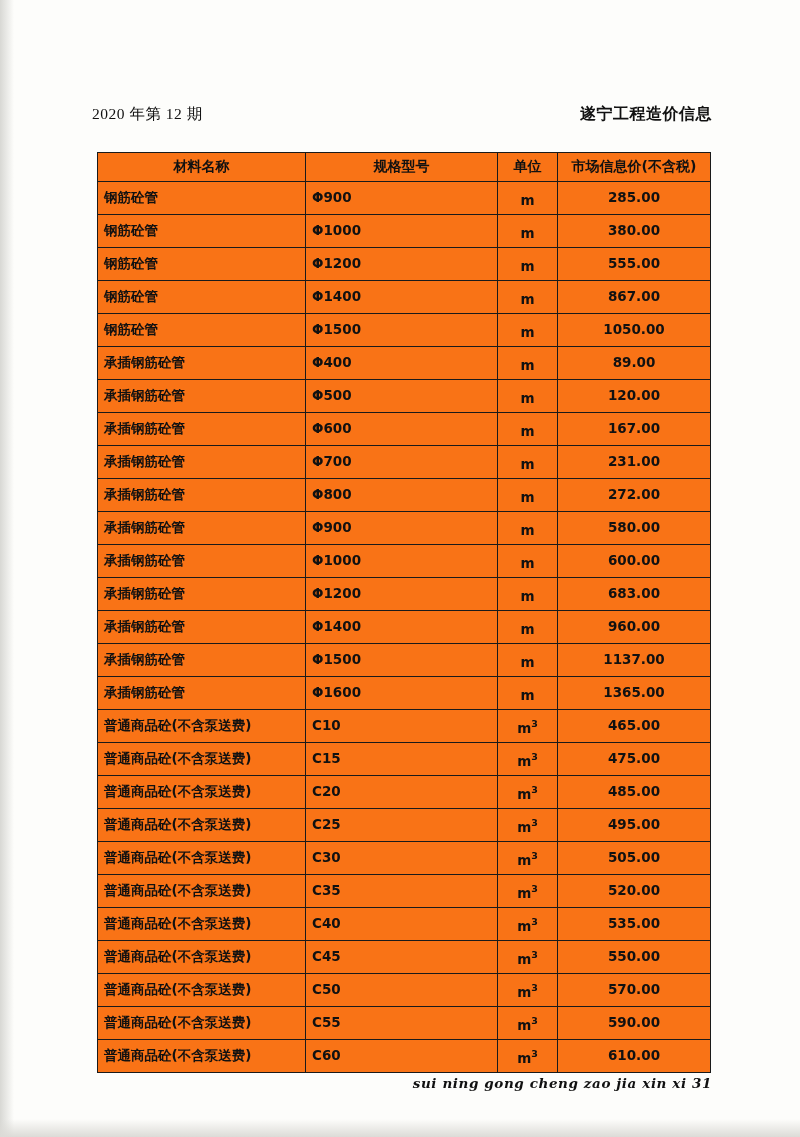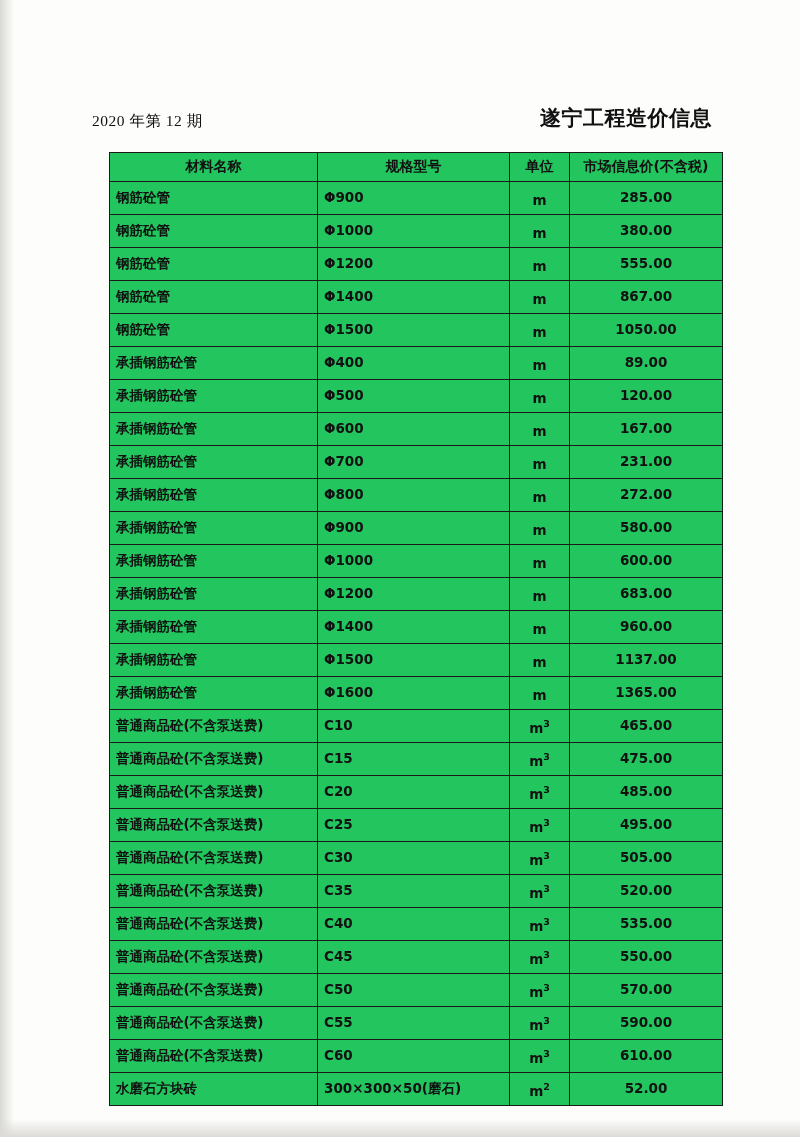--- a/index.html
+++ b/index.html
@@ -57,34 +57,33 @@
     font-size: 15.5px;
   }
   .header .issue {
     font-family: "Liberation Serif", serif;
     letter-spacing: 0.5px;
     font-size: 15.5px;
   }
   .header .pub {
     font-family: Liberation Serif, serif;
     font-weight: bold;
-    font-size: 21px;
+    font-size: 16px;
     letter-spacing: 0.5px;
     text-align: right;
   }
 
   table.price-table {
     position: absolute;
     left: 97px;
     top: 152px;
     width: 613px;
     border-collapse: collapse;
     table-layout: fixed;
-    background: #22c55e;
-    margin-left: 12px;
+    background: #f97316;
   }
   table.price-table th,
   table.price-table td {
     border: 1px solid #1a1a1a;
     font-size: 13.5px;
     padding: 0 6px;
     height: 27.5px;
     line-height: 27.5px;
     font-family: "DejaVu Sans", sans-serif;
     font-weight: bold;
@@ -307,23 +306,18 @@
           <td class="spec">C55</td>
           <td class="unit"><span>m</span><sup>3</sup></td>
           <td class="price">590.00</td>
         </tr>
         <tr>
           <td class="name">普通商品砼(不含泵送费)</td>
           <td class="spec">C60</td>
           <td class="unit"><span>m</span><sup>3</sup></td>
           <td class="price">610.00</td>
         </tr>
-        <tr>
-          <td class="name">水磨石方块砖</td>
-          <td class="spec">300×300×50(磨石)</td>
-          <td class="unit"><span>m</span><sup>2</sup></td>
-          <td class="price">52.00</td>
-        </tr>
       </tbody>
   </table>
 
+  <div class="footer">sui ning gong cheng zao jia xin xi 31</div>
 
 </div>
 
 </body></html>

